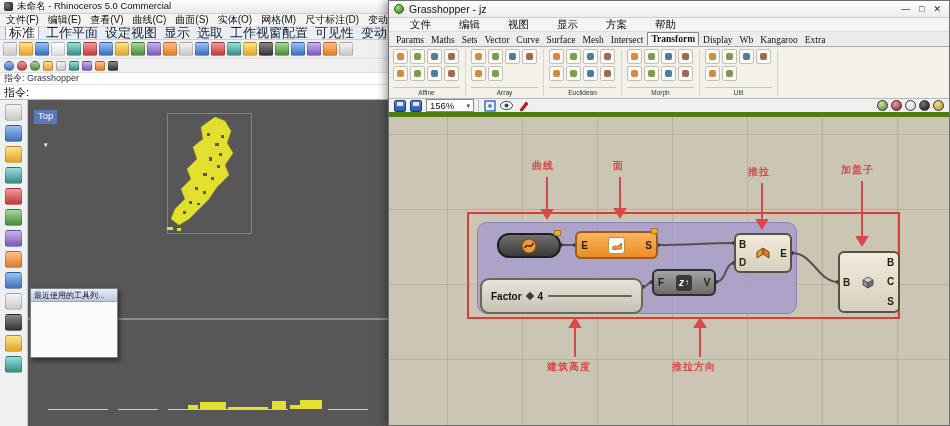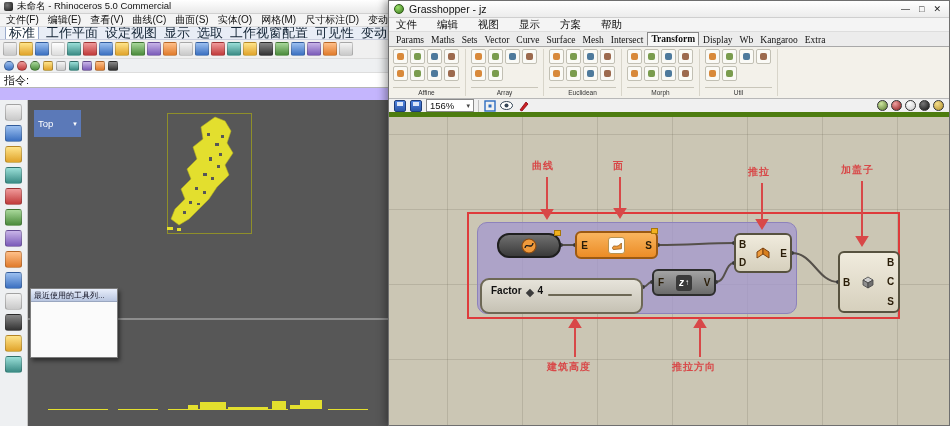--- a/index.html
+++ b/index.html
@@ -20,22 +20,22 @@
   .r-tools2{height:14px;display:flex;align-items:center;gap:3px;padding:0 4px;background:#eef0f2;border-bottom:1px solid #ddd;}
   .orb2{width:10px;height:10px;border-radius:50%;border:1px solid rgba(0,0,0,.3);flex:0 0 auto;}
   .sq2{width:10px;height:10px;border-radius:2px;border:1px solid rgba(0,0,0,.25);flex:0 0 auto;}
   .r-hist{height:12px;display:flex;align-items:center;padding:0 4px;font-size:9px;background:#fff;color:#334;border-bottom:1px solid #e2e2e2;}
   .r-cmd{height:15px;display:flex;align-items:center;padding:0 4px;font-size:11px;background:#fff;border-bottom:1px solid #b5b5b5;}
   .r-main{position:absolute;left:0;top:100px;right:0;bottom:0;}
   .r-side{position:absolute;left:0;top:0;width:28px;bottom:0;background:#eef0f2;border-right:1px solid #c5c5c5;
           display:flex;flex-direction:column;align-items:center;gap:4px;padding-top:4px;}
   .si{width:17px;height:17px;border-radius:3px;border:1px solid rgba(0,0,0,.2);flex:0 0 auto;}
   .r-vp{position:absolute;left:28px;top:0;right:0;bottom:0;background:#575757;overflow:hidden;}
-  .vp-label{position:absolute;left:6px;top:10px;height:27px;background:#5b79b8;color:#fff;font-size:9.5px;
-            display:flex;align-items:center;gap:20px;padding:0 4px;}
+  .vp-label{position:absolute;left:6px;top:10px;height:14px;background:#5b79b8;color:#fff;font-size:9.5px;
+            display:flex;align-items:center;gap:20px;padding:0 4px;flex-direction:column;}
   .vp-label .dd{font-size:7px;line-height:1;}
   .map-frame{position:absolute;left:139px;top:13px;width:85px;height:121px;border:1px solid #8f8f2a;}
   .map-svg{position:absolute;left:131px;top:13px;}
   .vp-split{position:absolute;left:0;right:0;top:218px;height:2px;background:#8d8d8d;}
   .skyline{position:absolute;left:0;top:296px;}
   .popup{position:absolute;left:2px;top:188px;width:88px;height:70px;background:#f4f4f4;border:1px solid #7d7d7d;
          box-shadow:2px 3px 4px rgba(0,0,0,.45);}
   .popup-title{height:13px;display:flex;align-items:center;padding:0 3px;font-size:8px;color:#112;
                background:linear-gradient(#e8eefb,#b9c6e0);border-bottom:1px solid #9aa7c0;white-space:nowrap;overflow:hidden;}
   .popup-body{position:absolute;left:0;right:0;top:13px;bottom:0;background:#fbfbfb;}
@@ -46,21 +46,21 @@
   .c-purple{background:linear-gradient(#c8b4e8,#7a5ab8);} .c-orange{background:linear-gradient(#ffc08a,#e07a2a);}
   .c-dark{background:linear-gradient(#888,#333);}        .c-white{background:linear-gradient(#fff,#ddd);}
   
   #gh{position:absolute;left:388px;top:0;width:562px;height:426px;background:#f0f0f0;
       border:1px solid #6f6f6f;box-shadow:-3px 0 8px rgba(0,0,0,.35);}
   .g-title{height:17px;display:flex;align-items:center;gap:5px;padding:0 5px;font-size:10.5px;
            background:linear-gradient(#ffffff,#ececec);border-bottom:1px solid #cfcfcf;}
   .g-logo{width:10px;height:10px;border-radius:50%;border:1px solid #2c5a14;
           background:radial-gradient(circle at 35% 30%,#9adf6a,#3c7a1e);}
   .g-ctrl{margin-left:auto;display:flex;gap:9px;font-size:9px;color:#222;padding-right:3px;}
-  .g-menu{height:14px;display:flex;align-items:center;gap:20px;padding:0 7px;font-size:10.5px;
+  .g-menu{height:14px;display:flex;align-items:center;gap:28px;padding:0 21px;font-size:10.5px;
           background:#f4f4f4;border-bottom:1px solid #ddd;}
   .g-tabs{height:15px;display:flex;align-items:flex-end;gap:1px;padding:0 4px;font-size:9.5px;
           background:#ececec;border-bottom:1px solid #a8a8a8;white-space:nowrap;overflow:hidden;font-family:Liberation Serif, serif;}
   .g-tabs span{padding:1px 3px;}
   .g-tabs .active{font-weight:bold;background:#f7f7f7;border:1px solid #888;border-bottom:1px solid #f7f7f7;}
   .g-palette{height:52px;display:flex;gap:5px;padding:2px 4px;background:#f3f1ea;border-bottom:1px solid #b8b8b8;overflow:hidden;}
   .pg{display:flex;flex-direction:column;border-right:1px solid #d8d5ca;padding-right:5px;}
   .pg-grid{flex:1;display:grid;grid-template-columns:repeat(4,16px);grid-auto-rows:16px;gap:1px;align-content:start;}
   .pi{width:15px;height:15px;border-radius:2px;border:1px solid #c2c0b4;background:#fafaf6;position:relative;}
   .pi::after{content:"";position:absolute;left:3px;top:3px;right:3px;bottom:3px;border-radius:2px;background:#7aa0b4;}
@@ -92,21 +92,21 @@
   .node{position:absolute;}
   .port{font-size:10px;font-weight:bold;color:#2a1d08;text-align:center;}
   .balloon{position:absolute;right:-2px;top:-5px;width:7px;height:6px;background:#f2b01e;border:1px solid #a87708;}
   #n-curve{left:108px;top:116px;width:64px;height:25px;border-radius:12px;border:2px solid #1f1f1f;
            background:linear-gradient(#707070,#3a3a3a);display:flex;align-items:center;justify-content:center;}
   #n-bound{left:186px;top:114px;width:83px;height:28px;border-radius:6px;border:2px solid #9c5a12;
            background:linear-gradient(#f9b55e,#ec8c26);display:grid;grid-template-columns:15px 1fr 15px;align-items:center;}
   .n-ico{width:17px;height:17px;margin:0 auto;background:#fdfdfb;border:1px solid #b9924e;border-radius:3px;
          display:flex;align-items:center;justify-content:center;}
   #n-slider{left:91px;top:161px;width:163px;height:19px;border-radius:9px;border:2px solid #6d6855;
-            background:linear-gradient(#e6e3da,#c6c2b4);display:flex;align-items:flex-end;gap:5px;padding:16px 9px;font-size:10px;}
+            background:linear-gradient(#e6e3da,#c6c2b4);display:flex;align-items:center;gap:5px;padding:16px 9px;font-size:10px;}
   .sl-label{font-weight:bold;}
   .sl-diamond{width:6px;height:6px;background:#3c3c3c;transform:rotate(45deg);flex:0 0 auto;}
   .sl-val{font-weight:bold;}
   .sl-track{flex:1;height:2px;background:#6d6855;border-radius:1px;}
   #n-unitz{left:263px;top:152px;width:64px;height:27px;border-radius:6px;border:2px solid #2e2e2e;
            background:linear-gradient(#a3a3a3,#6b6b6b);display:grid;grid-template-columns:14px 1fr 14px;align-items:center;}
   .uz-ico{width:16px;height:16px;margin:0 auto;background:#3a3a3a;border-radius:3px;color:#fff;
           display:flex;align-items:center;justify-content:center;font-size:10px;gap:1px;}
   .uz-ico .z{font-style:italic;font-weight:bold;}
   .uz-ico .up{font-size:8px;}
@@ -178,20 +178,21 @@
     <span class="orb2 c-blue"></span>
     <span class="orb2 c-red"></span>
     <span class="orb2 c-green"></span>
     <span class="sq2 c-yellow"></span>
     <span class="sq2 c-gray"></span>
     <span class="sq2 c-teal"></span>
     <span class="sq2 c-purple"></span>
     <span class="sq2 c-orange"></span>
     <span class="sq2 c-dark"></span>
   </div>
+  <div class="r-hist">指令: Grasshopper</div>
   <div class="r-cmd">指令:</div>
   <div class="r-main">
     <div class="r-side">
       <span class="si c-gray"></span>
       <span class="si c-blue"></span>
       <span class="si c-yellow"></span>
       <span class="si c-teal"></span>
       <span class="si c-red"></span>
       <span class="si c-green"></span>
       <span class="si c-purple"></span>

